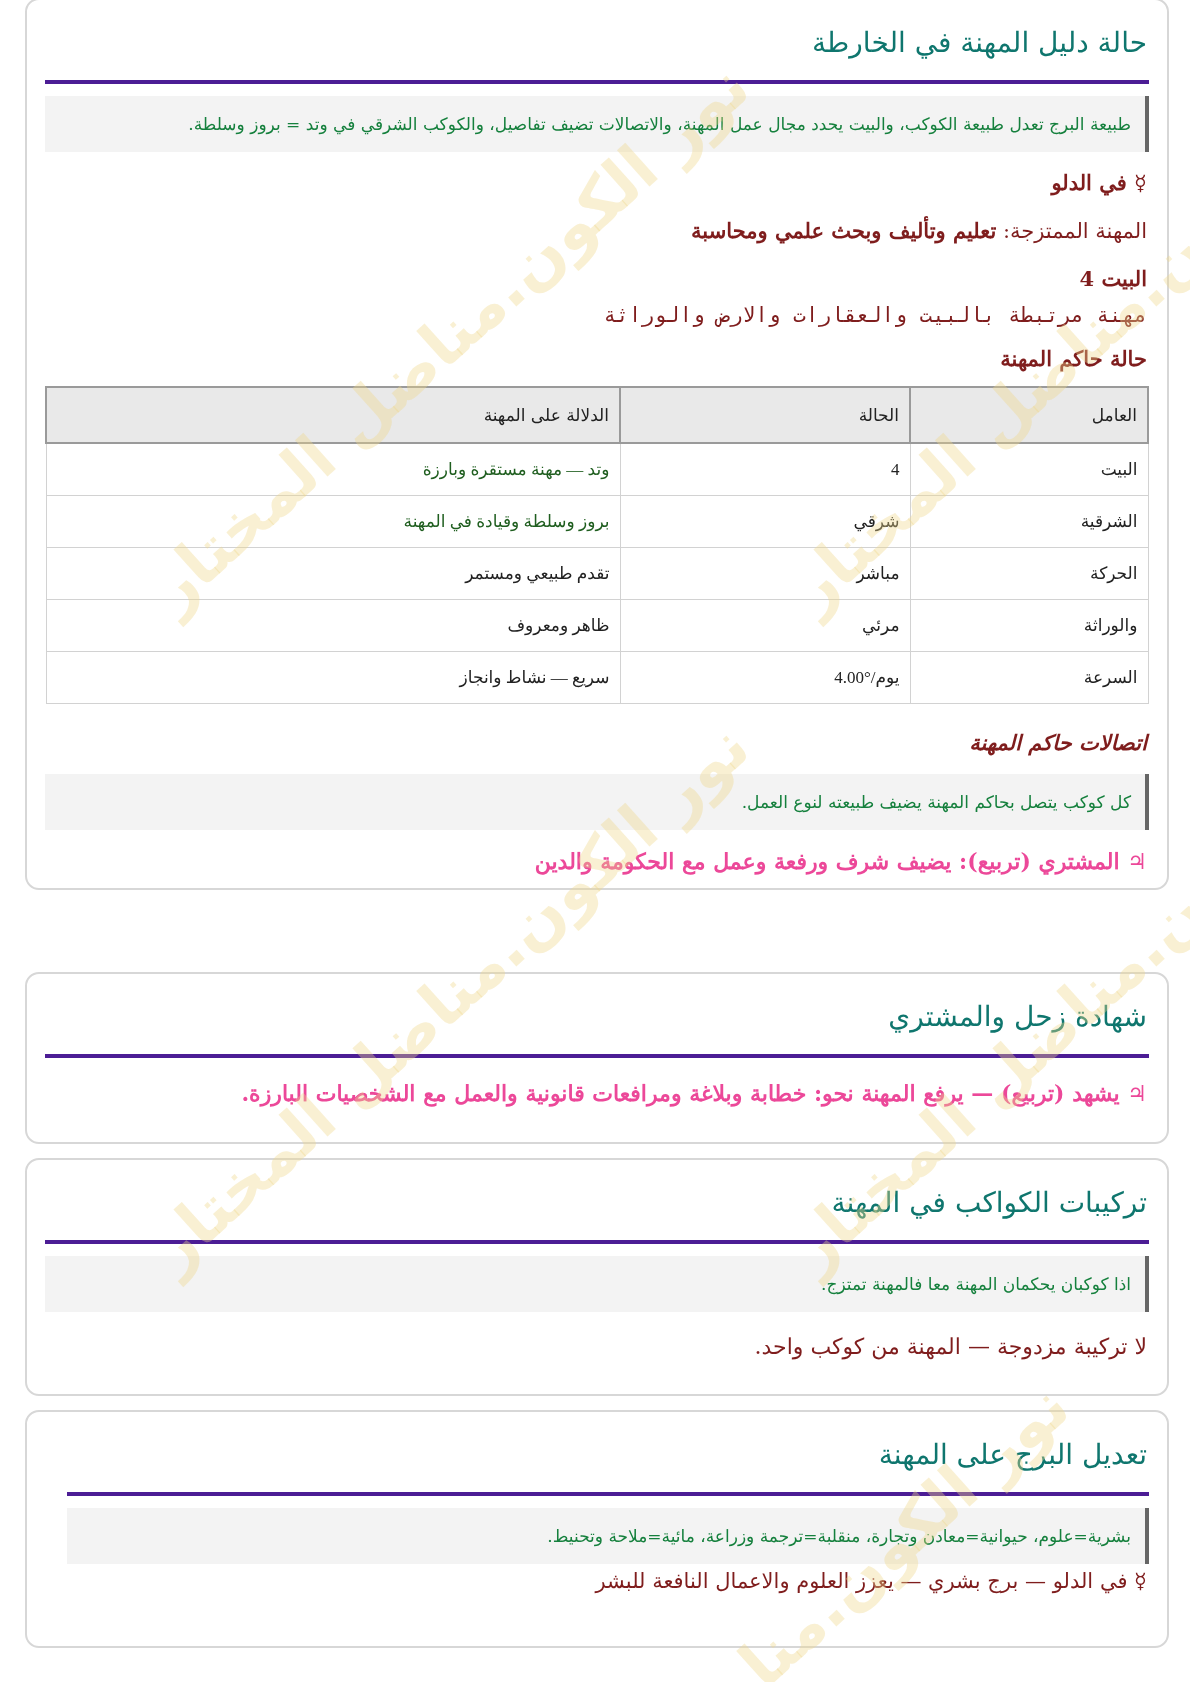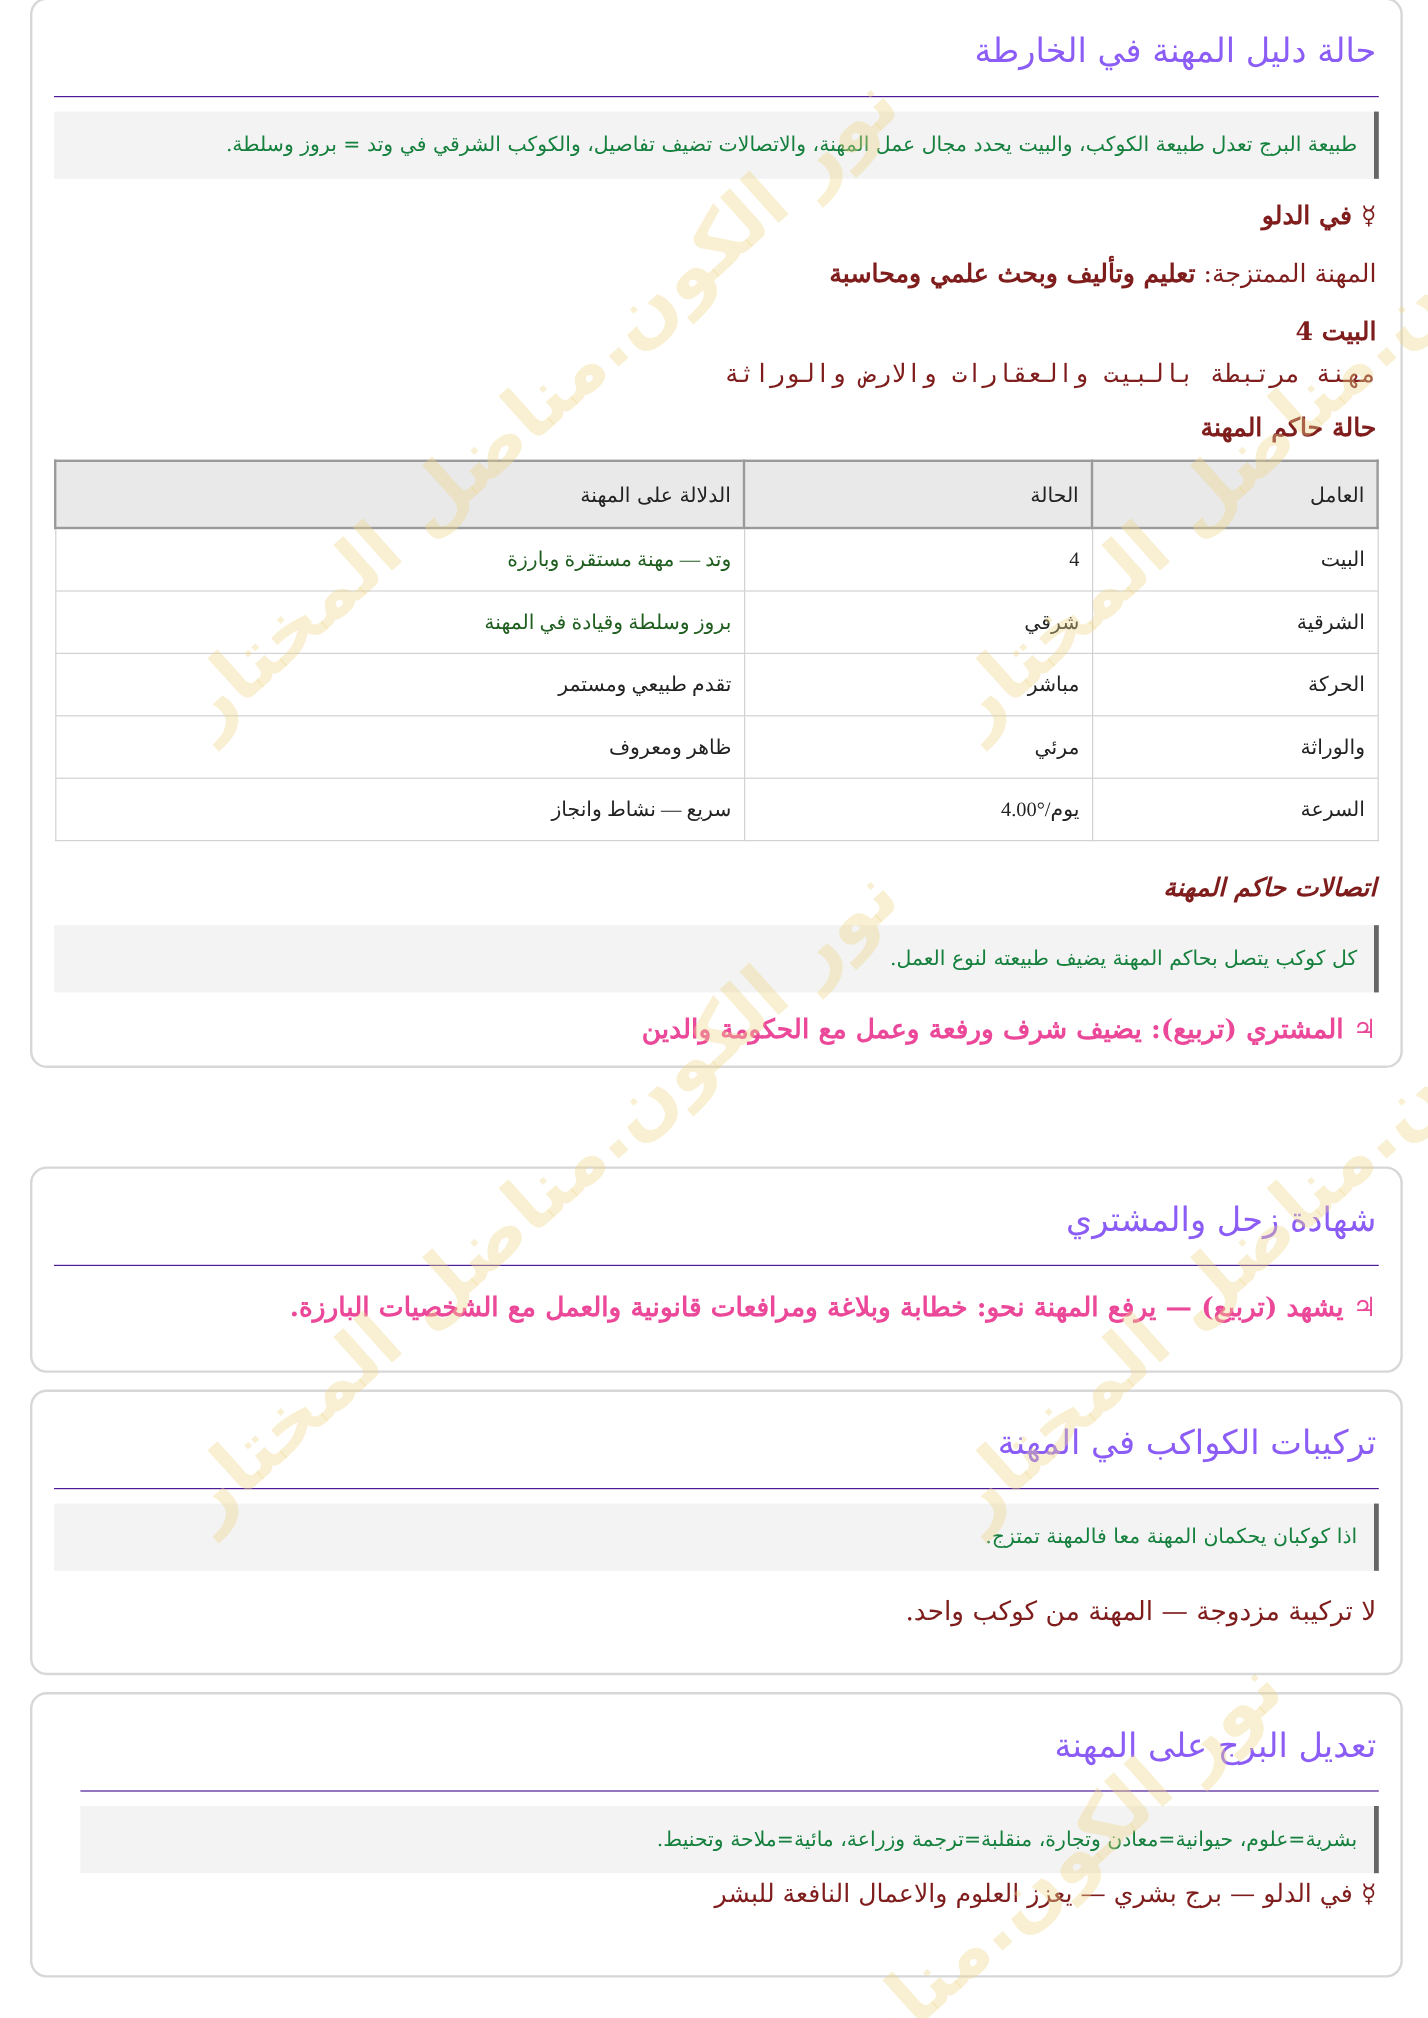--- a/index.html
+++ b/index.html
@@ -41,23 +41,23 @@
       border-radius: 14px;
       box-sizing: border-box;
       padding: 0 18px 0 18px;
       z-index: 1;
     }
     .card-title {
       font-size: 28px;
       font-weight: normal;
       margin: 0;
       padding: 22px 2px 16px 2px;
-      border-bottom: 1px solid #4c1d95;
+      border-bottom: 4px solid #4c1d95;
       line-height: 42px;
-      color: #8b5cf6;
+      color: #0f766e;
     }
     .note {
       background: #f3f3f3;
       border-right: 4px solid #666;
       padding: 0 14px;
       margin-top: 12px;
       font-size: 17px;
       color: #15803d;
       height: 56px;
       line-height: 56px;

